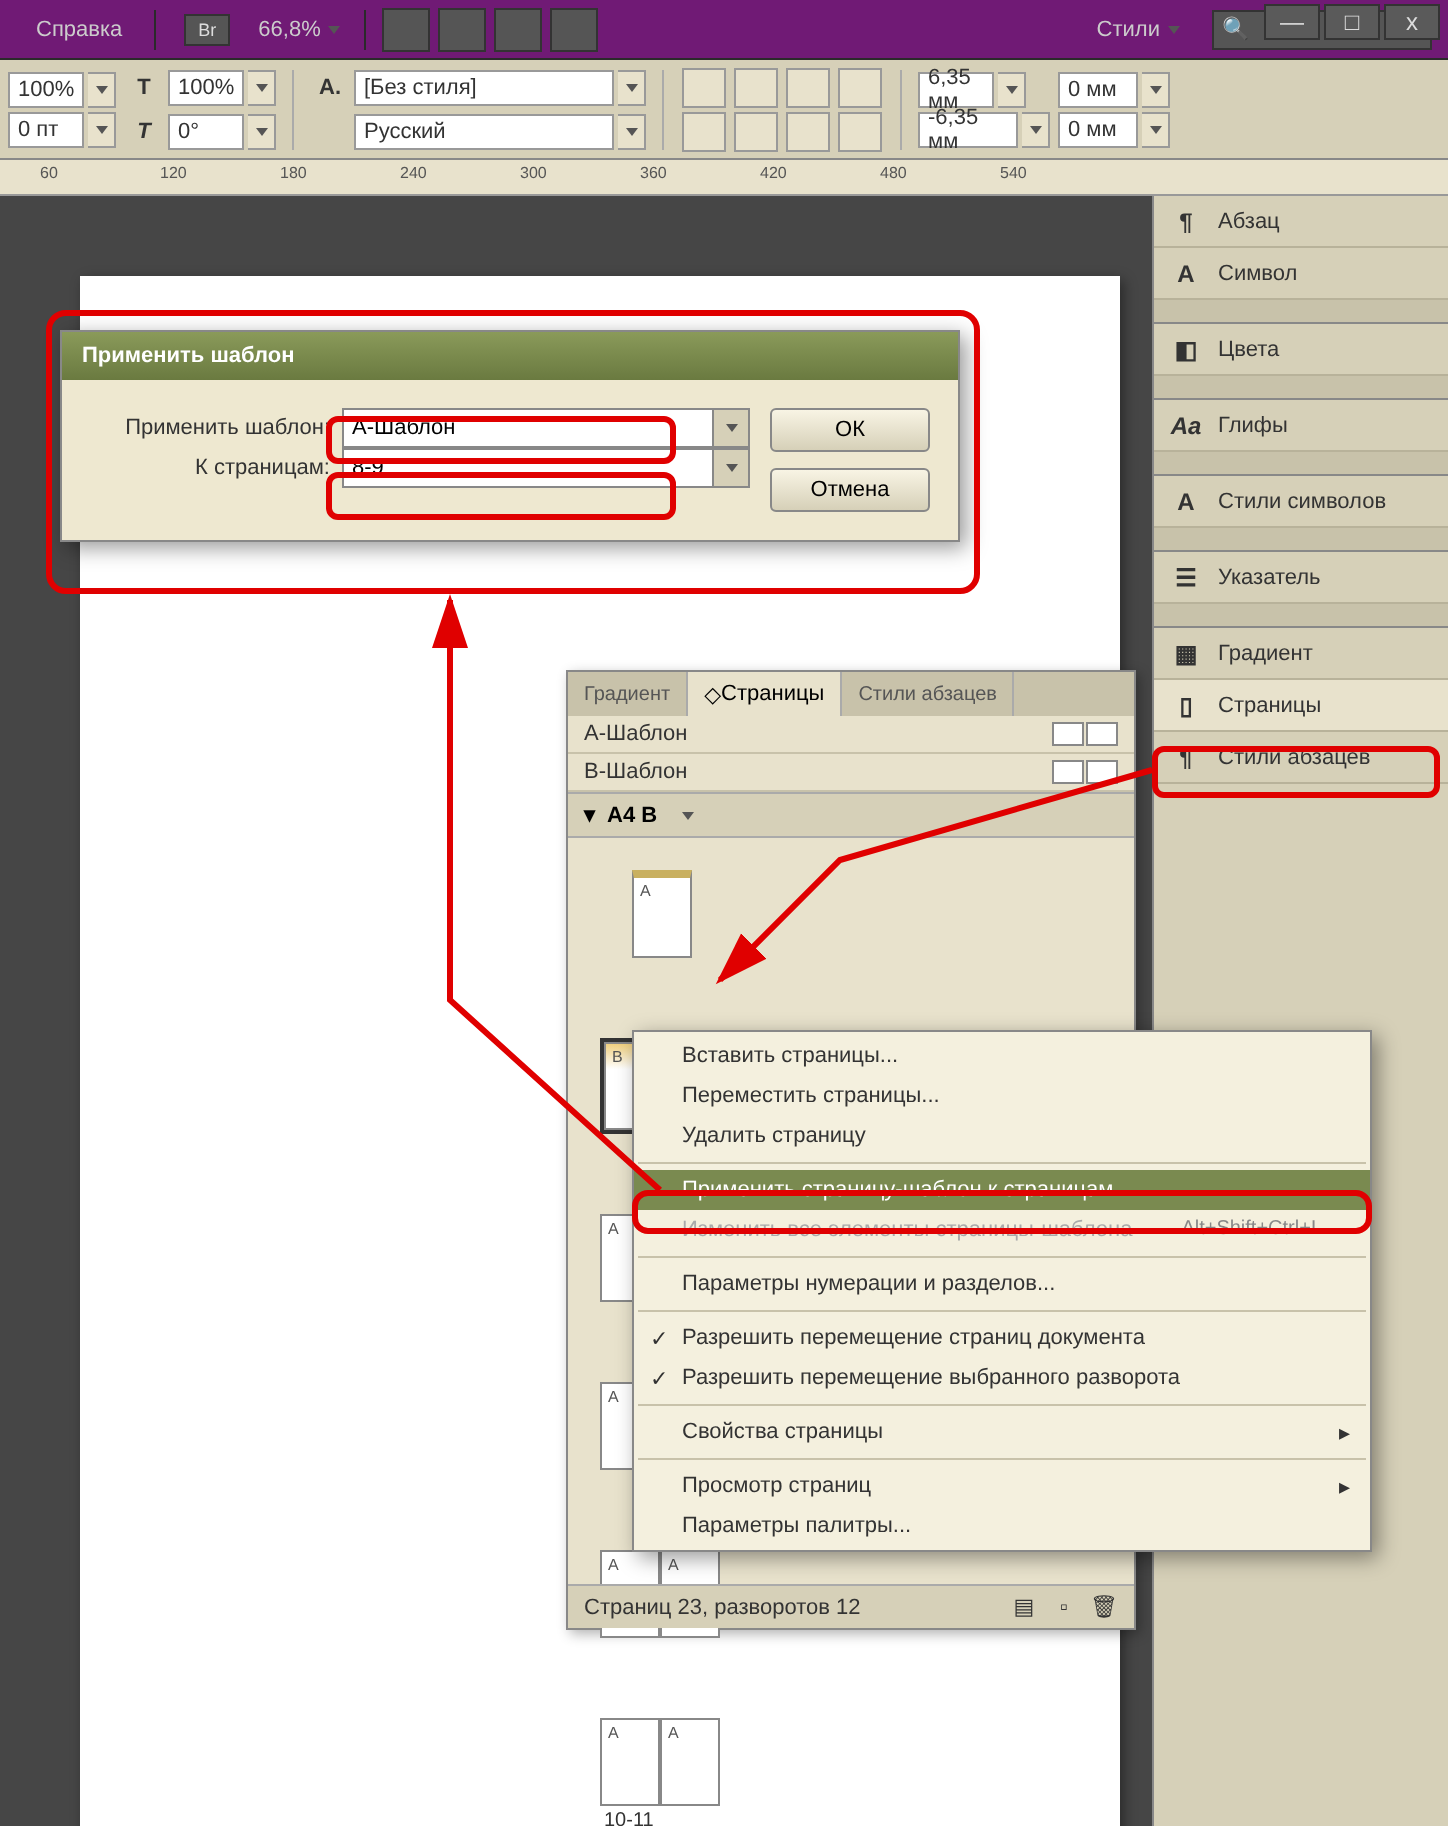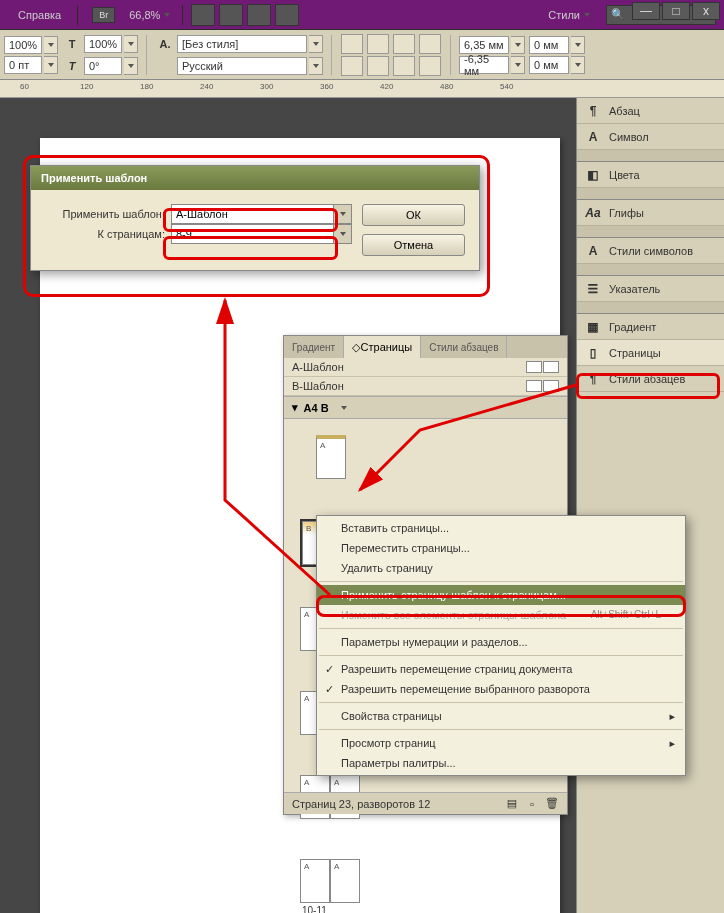--- a/index.html
+++ b/index.html
@@ -47,21 +47,21 @@
 .dialog-apply { position: absolute; left: 30px; top: 165px; width: 450px; background: #eee8d0; border: 1px solid #888; box-shadow: 3px 3px 10px rgba(0,0,0,0.4); z-index: 50; }
 .dialog-apply .titlebar { background: linear-gradient(#8a9a5a, #6a7a40); color: #fff; padding: 6px 10px; font-weight: bold; }
 .dialog-apply .body { padding: 14px 14px; display: flex; gap: 10px; }
 .dialog-apply .form-col { flex: 1; display: flex; flex-direction: column; gap: 0; }
 .dialog-apply .form-row { display: flex; align-items: center; gap: 6px; }
 .dialog-apply label { width: 120px; text-align: right; color: #333; }
 .dialog-apply .combo { flex: 1; display: flex; }
 .dialog-apply .combo input { flex: 1; border: 1px solid #888; height: 20px; padding: 0 4px; background: #fff; }
 .dialog-apply .combo .drop { width: 18px; height: 20px; background: #d6d0b8; border: 1px solid #888; border-left: none; display: flex; align-items: center; justify-content: center; }
 .dialog-apply .btn-col { display: flex; flex-direction: column; gap: 8px; }
-.dialog-apply button { width: 103px; height: 22px; background: linear-gradient(#f8f4e4, #d6d0b8); border: 1px solid #888; border-radius: 3px; cursor: pointer; }
+.dialog-apply button { width: 80px; height: 22px; background: linear-gradient(#f8f4e4, #d6d0b8); border: 1px solid #888; border-radius: 3px; cursor: pointer; }
 
 
 .redbox { position: absolute; border: 3px solid #e00000; border-radius: 10px; pointer-events: none; z-index: 100; }
 
 
 .arrow-line { position: absolute; z-index: 99; pointer-events: none; }
 
 
 .pages-panel { position: absolute; left: 283px; top: 335px; width: 285px; height: 480px; background: #e8e2cc; border: 1px solid #888; z-index: 40; box-shadow: 2px 2px 6px rgba(0,0,0,0.3); }
 .pages-panel .tabs { display: flex; background: #c8c2aa; height: 22px; align-items: stretch; }
@@ -181,21 +181,21 @@
     <div class="cb-row">
       <span class="align-btn"></span>
       <span class="align-btn"></span>
       <span class="align-btn"></span>
       <span class="align-btn"></span>
     </div>
   </div>
   <div class="cb-sep"></div>
   <div class="cb-col">
     <div class="cb-row">
-        <div class="cb-field" style="width:50px">6,35 мм</div>
+        <div class="cb-field" style="width:38px">6,35 мм</div>
         <div class="cb-drop">
           <span class="caret-down"></span>
         </div>
       </div>
     <div class="cb-row">
         <div class="cb-field" style="width:50px">-6,35 мм</div>
         <div class="cb-drop">
           <span class="caret-down"></span>
         </div>
       </div>

